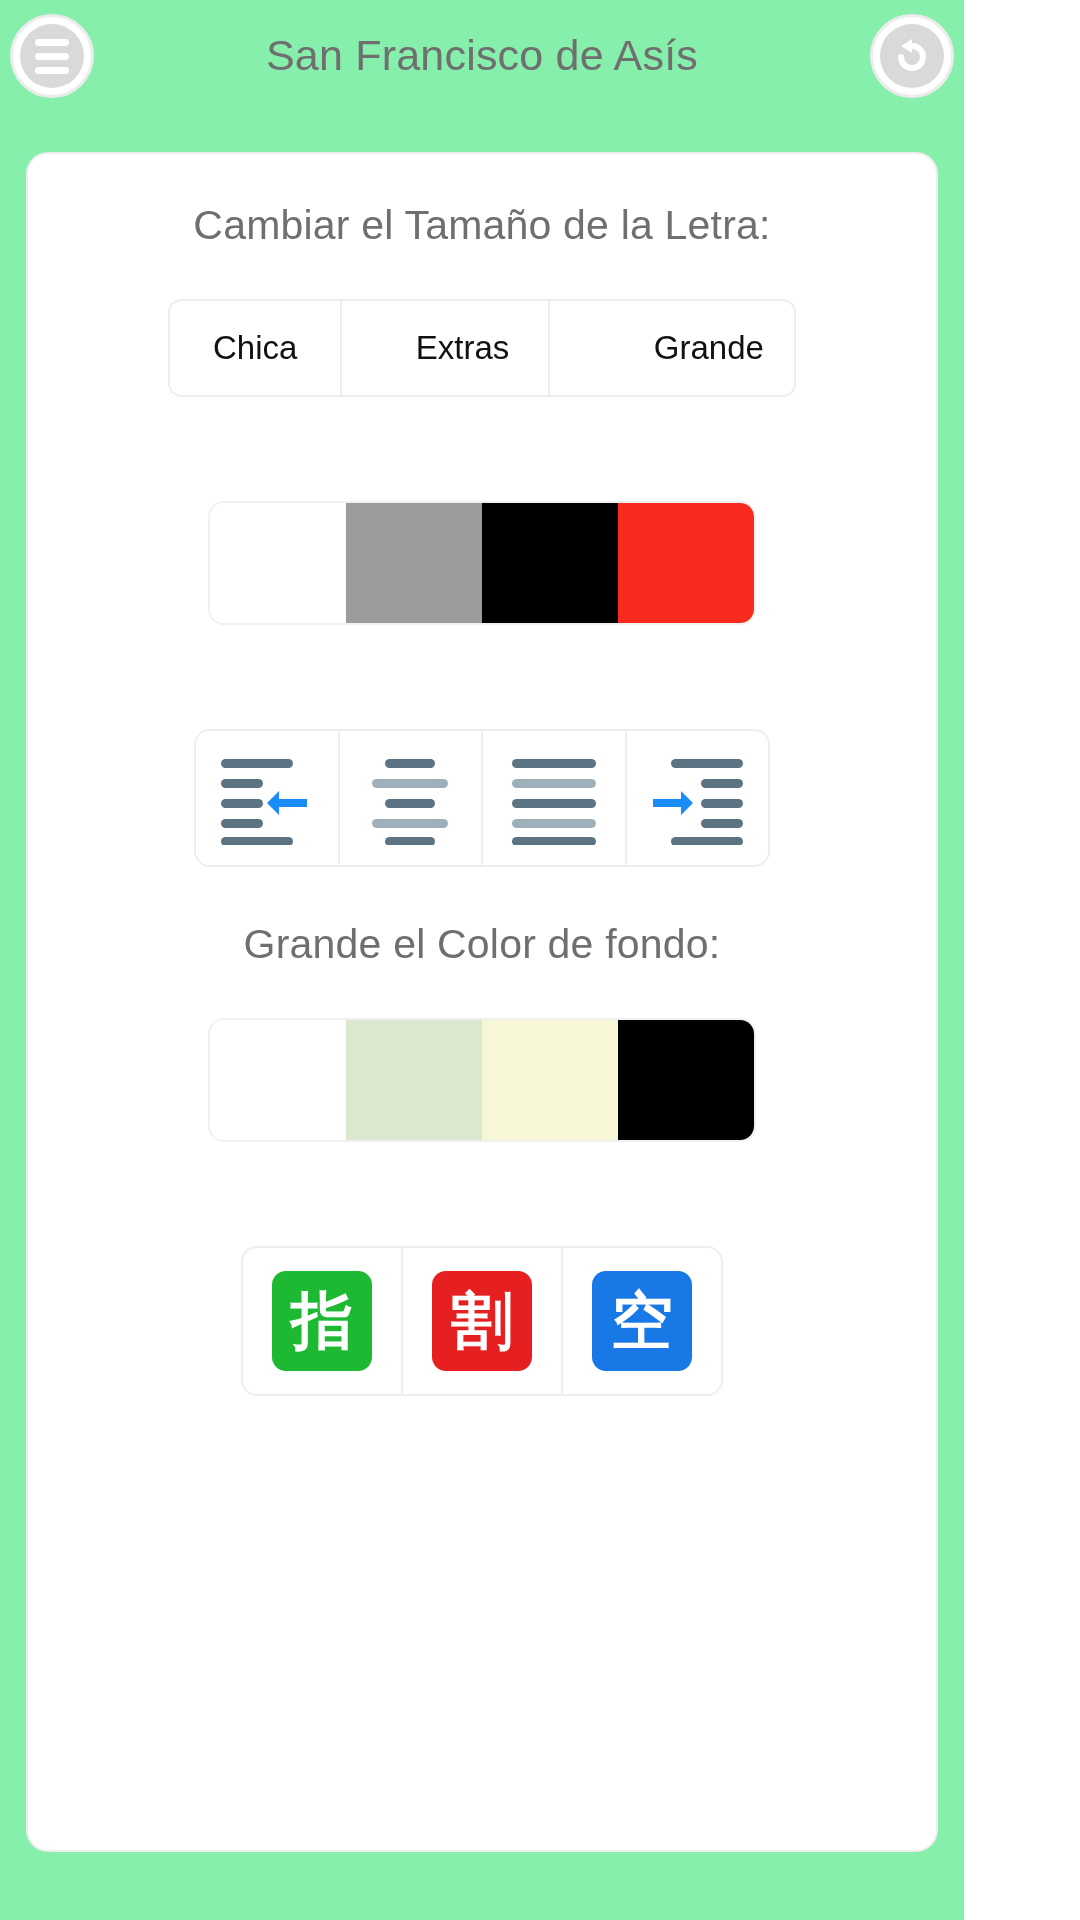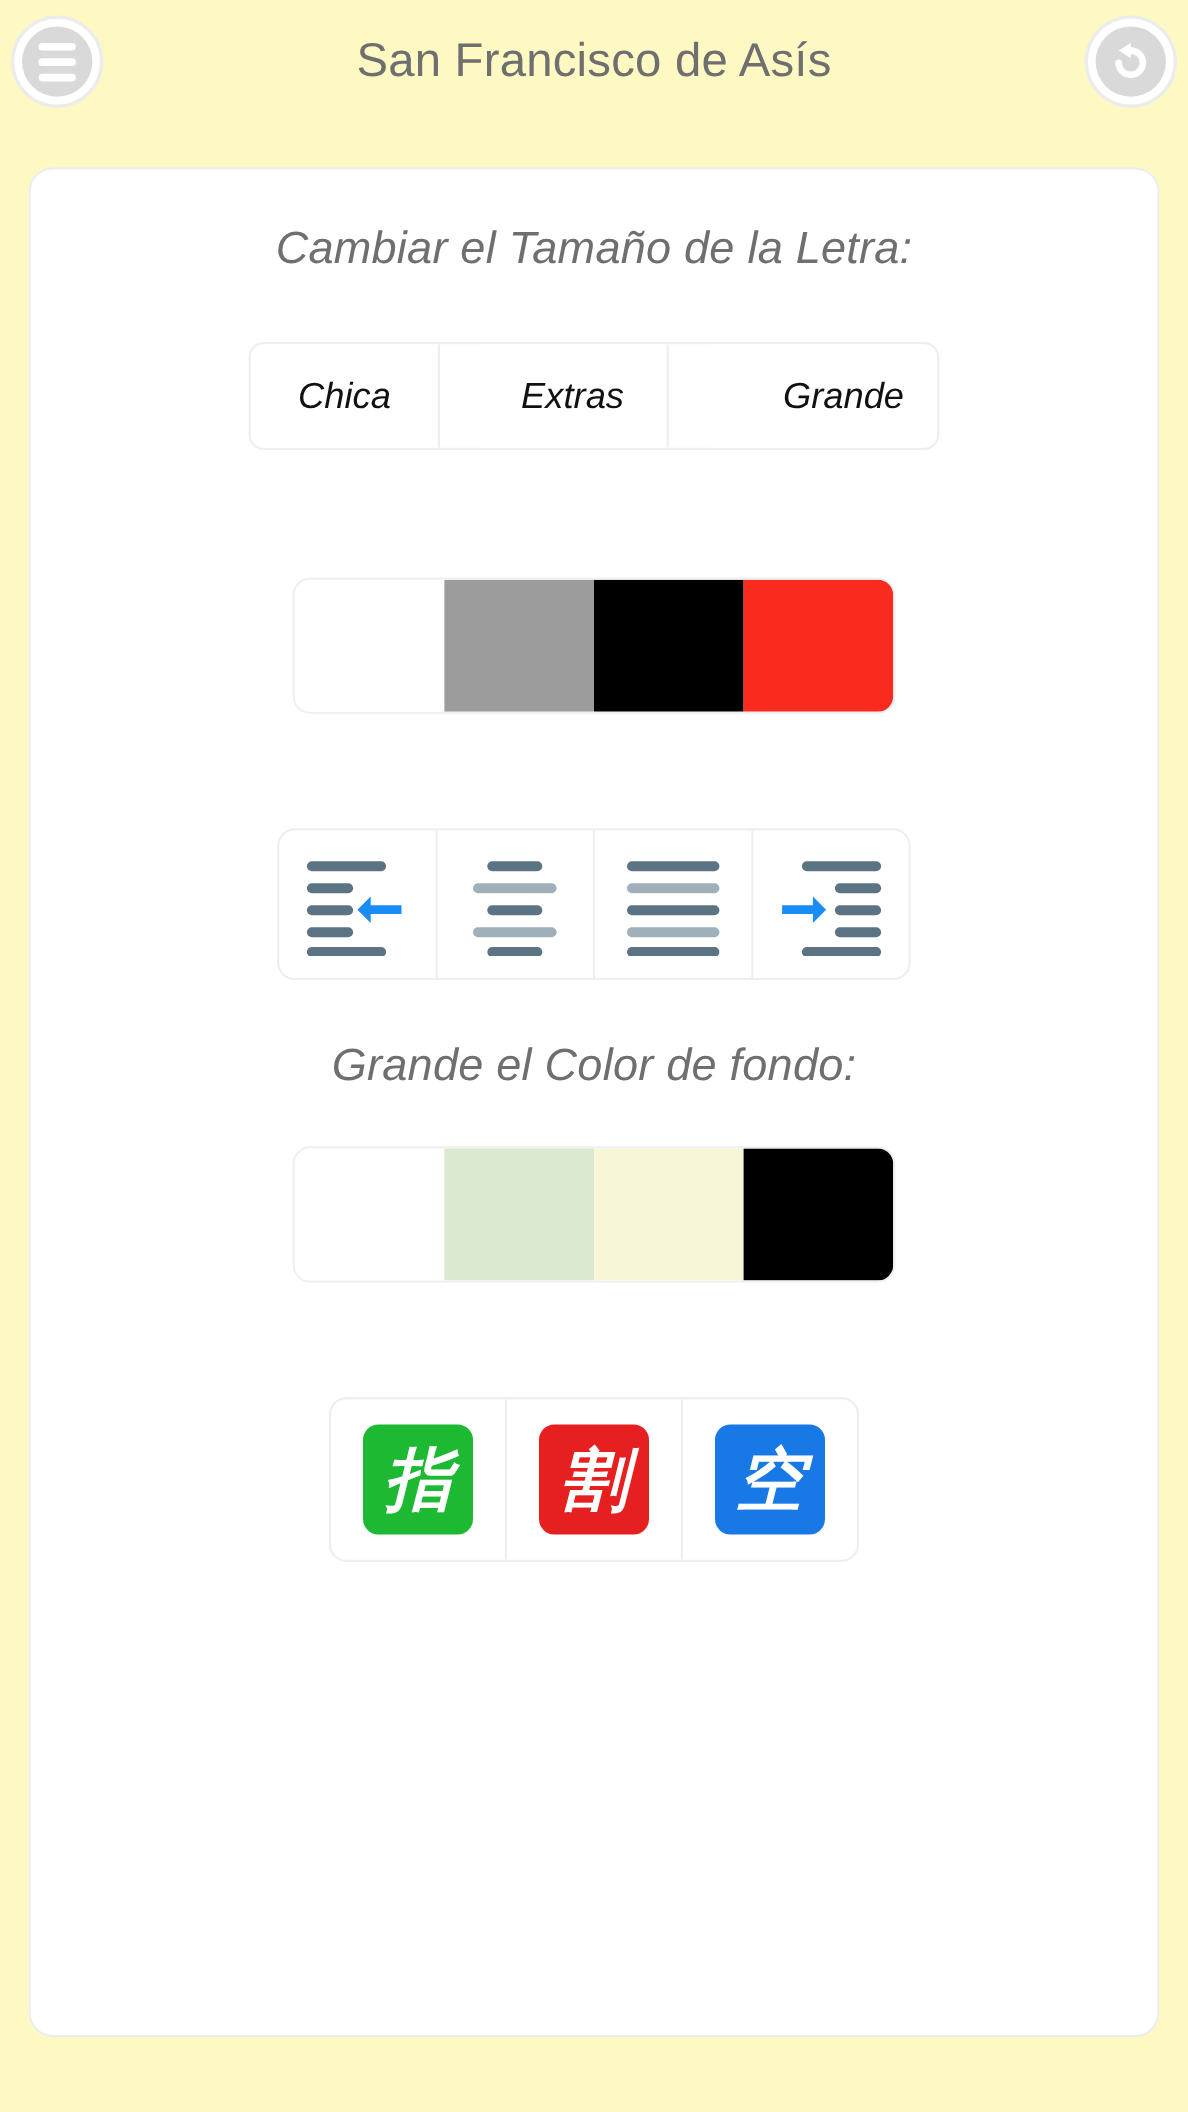--- a/index.html
+++ b/index.html
@@ -6,23 +6,23 @@
   html, body {
     width: 1080px;
     height: 1920px;
     background: #ffffff;
     font-family: "Liberation Sans", sans-serif;
     overflow: hidden;
   }
 
   .app {
     position: relative;
-    width: 1080px;
+    width: 964px;
     height: 1920px;
-    background: #fef9c3;
+    background: #86efac;
   }
 
   
   .topbar {
     position: relative;
     height: 110px;
     display: flex;
     align-items: center;
     justify-content: center;
   }
@@ -79,38 +79,37 @@
   }
 
   
   .card {
     margin: 42px 26px 0 26px;
     border: 2px solid #ededed;
     border-radius: 22px;
     background: #ffffff;
     padding: 48px 0 0 0;
     min-height: 1700px;
-    font-style: italic;
   }
 
   .section-label {
     text-align: center;
     font-size: 41px;
     color: #6f6f6f;
     font-weight: 400;
     letter-spacing: 0.2px;
   }
 
   .gap-a { height: 50px; }
   .gap-b { height: 54px; }
 
   
   .seg {
     display: flex;
-    margin: 12px auto;
+    margin: 0 auto;
     width: 628px;
     border: 2px solid #eeeeee;
     border-radius: 14px;
     overflow: hidden;
     background: #fff;
     gap: 35px;
   }
   .seg-item {
     flex: 1;
     text-align: center;

